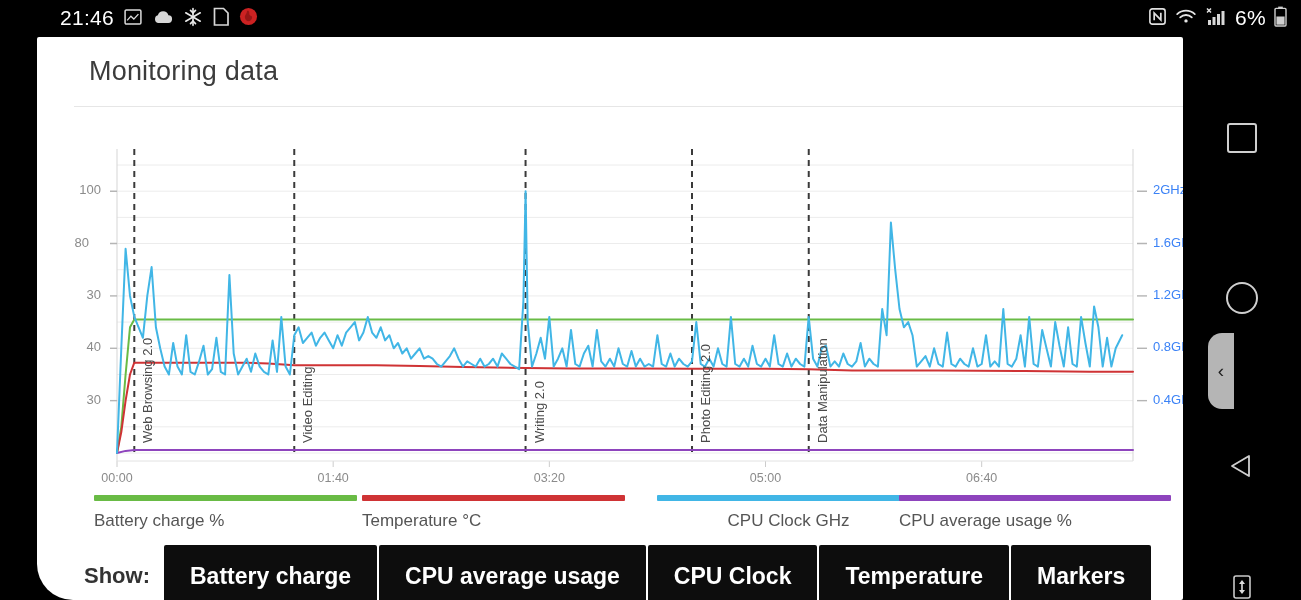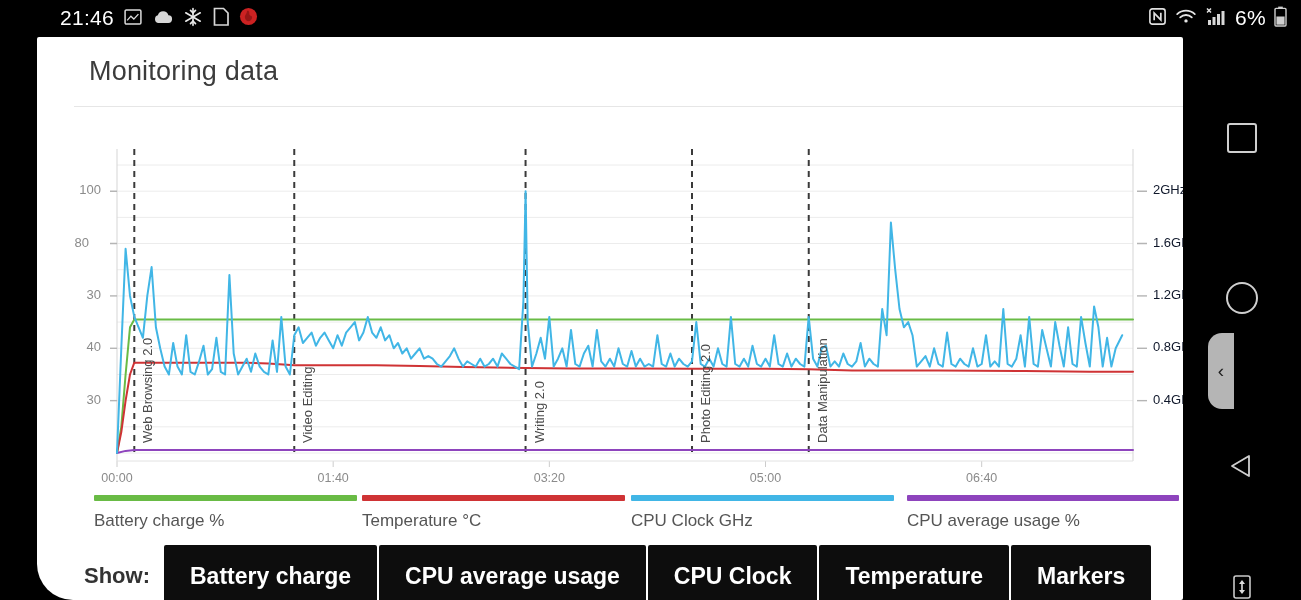--- a/index.html
+++ b/index.html
@@ -29,21 +29,21 @@
   
   .card{position:absolute;left:37px;top:37px;width:1146px;height:563px;background:#fff;
         border-radius:2px 2px 2px 36px;overflow:hidden;}
   .card-title{position:absolute;left:52px;top:19px;font-size:27px;color:#3c3c3c;letter-spacing:.2px;}
   .card-divider{position:absolute;left:37px;top:69px;width:1109px;height:1px;background:#e6e6e6;}
 
   
   .chart-wrap{position:absolute;left:0px;top:86px;width:1146px;height:370px;}
   svg.graph{position:absolute;left:0;top:0;}
   .ylab{position:absolute;font-size:13px;color:#8b8b8b;text-align:right;width:34px;}
-  .y2lab{position:absolute;font-size:13px;color:#0f172a;text-align:left;}
+  .y2lab{position:absolute;font-size:13px;color:#3b82f6;text-align:left;}
   .xlab{position:absolute;font-size:12.5px;color:#8b8b8b;text-align:center;width:70px;}
   .marker-label{position:absolute;font-size:13px;color:#4a4a4a;white-space:nowrap;
      transform-origin:0 0;transform:rotate(-90deg);}
 
   
   .legend{position:absolute;left:0;top:458px;width:1146px;height:48px;}
   .leg{position:absolute;top:0;}
   .leg-bar{width:100%;height:6px;border-radius:1px;}
   .leg-txt{margin-top:10px;font-size:17px;color:#555;white-space:nowrap;}
 
@@ -241,25 +241,25 @@
 
     <div class="legend" id="legend">
         <div class="leg" style="left: 325px; width: 263px;">
           <div class="leg-bar" style="background: rgb(207, 51, 53);"></div>
           <div class="leg-txt">Temperature °C</div>
         </div>
         <div class="leg" style="left: 57px; width: 263px;">
           <div class="leg-bar" style="background: rgb(105, 187, 69);"></div>
           <div class="leg-txt">Battery charge %</div>
         </div>
-        <div class="leg" style="left: 594px; width: 263px;">
+        <div class="leg" style="left: 620px; width: 263px; text-align: center;">
           <div class="leg-bar" style="background: rgb(65, 182, 230);"></div>
           <div class="leg-txt">CPU Clock GHz</div>
         </div>
-        <div class="leg" style="left: 862px; width: 272px; margin-left: 8px;">
+        <div class="leg" style="left: 862px; width: 272px;">
           <div class="leg-bar" style="background: rgb(142, 68, 189);"></div>
           <div class="leg-txt">CPU average usage %</div>
         </div>
       </div>
 
     <div class="showrow">
       <div class="show-label">Show:</div>
       <div class="btns" id="btns">
           <button class="btn">Battery charge</button>
           <button class="btn">CPU average usage</button>

